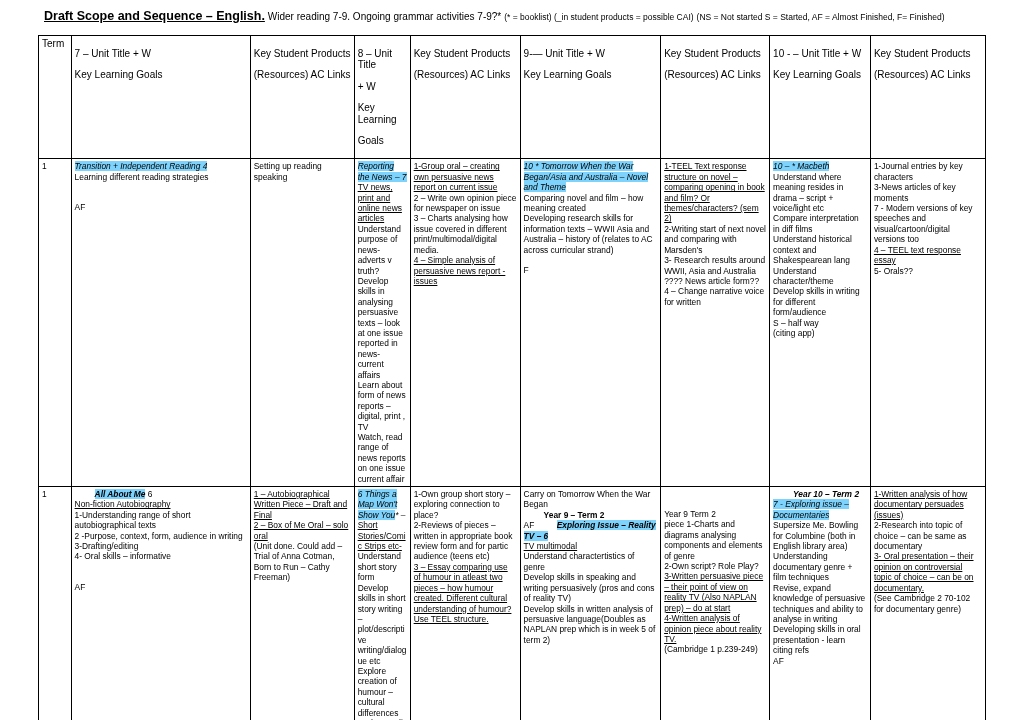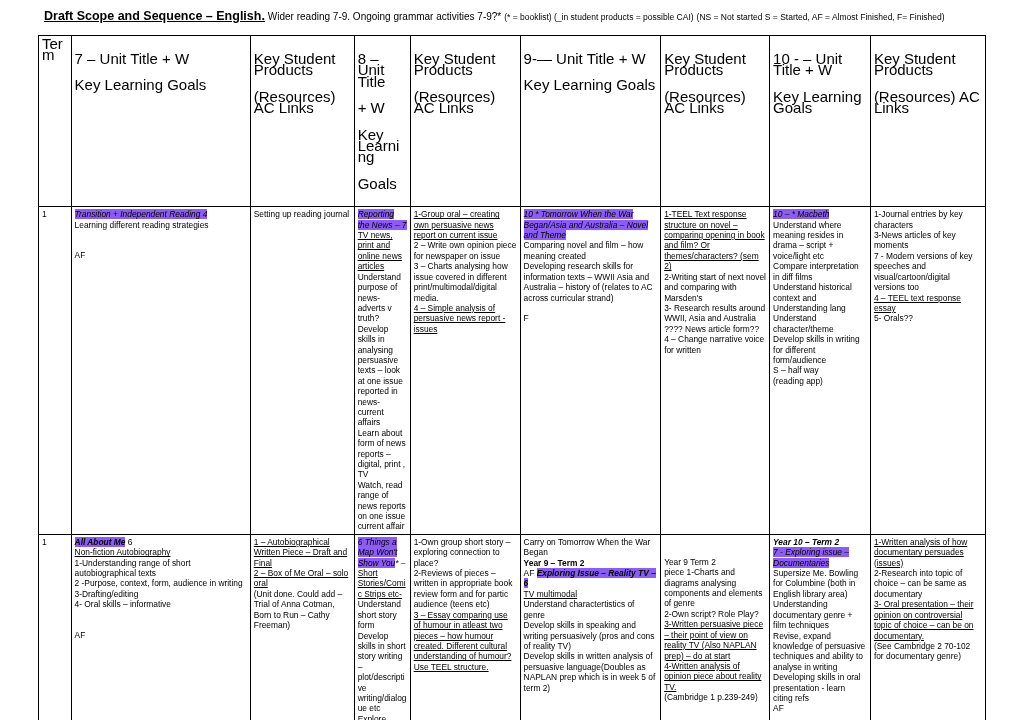--- a/index.html
+++ b/index.html
@@ -47,42 +47,42 @@
   table.ss td {
     border: 1px solid #000000;
     vertical-align: top;
     padding: 2px 3px 2px 3px;
     font-size: 8.4px;
     line-height: 10.4px;
     overflow: hidden;
     word-wrap: break-word;
   }
   table.ss td.hdr {
-    font-size: 15px;
+    font-size: 10px;
     line-height: 11.4px;
     height: 48px;
   }
   
   col.c0 { width: 32px; }
   col.c1 { width: 176px; }
   col.c2 { width: 102px; }
   col.c3 { width: 55px; }
   col.c4 { width: 108px; }
   col.c5 { width: 138px; }
   col.c6 { width: 107px; }
   col.c7 { width: 99px; }
   col.c8 { width: 113px; }
 
   .row1 td { height: 318px; }
   .row2 td { height: 282px; }
 
   
-  .hl     { background: #8b5cf6; }
+  .hl     { background: #7dd3fc; }
   .it     { font-style: italic; }
-  .bd     { font-weight: bold; }
+  .bd     { font-weight: bold; margin-left: 20px; }
   .ul     { text-decoration: underline; margin-top: 36px; }
   .cell p { margin: 0; padding: 0; }
   .sp     { display: block; height: 10px; }
   .sp-lg  { display: block; height: 20px; }
 </style>
 </head>
 <body>
 
 <div class="page">
 
@@ -149,21 +149,21 @@
       <td>1</td>
 
       <td class="cell">
         <p><span class="hl it">Transition + Independent Reading 4</span></p>
         <p>Learning different reading strategies</p>
         <span class="sp-lg"></span>
         <p>AF</p>
       </td>
 
       <td class="cell">
-        <p>Setting up reading journal</p>
+        <p>Setting up reading speaking</p>
       </td>
 
       <td class="cell">
         <p><span class="hl it">Reporting the News – 7</span></p>
         <p><span class="ul">TV news, print and online news articles</span></p>
         <p>Understand purpose of news- adverts v truth?</p>
         <p>Develop skills in analysing persuasive texts – look at one issue reported in news- current affairs</p>
         <p>Learn about form of news reports – digital, print , TV</p>
         <p>Watch, read range of news reports on one issue current affair</p>
       </td>
@@ -187,25 +187,25 @@
         <p><span class="ul">1-TEEL Text response structure on novel – comparing opening in book and film? Or themes/characters? (sem 2)</span></p>
         <p>2-Writing start of next novel and comparing with Marsden's</p>
         <p>3- Research results around WWII, Asia and Australia ???? News article form??</p>
         <p>4 – Change narrative voice for written</p>
       </td>
 
       <td class="cell">
         <p><span class="hl it">10 – * Macbeth</span></p>
         <p>Understand where meaning resides in drama – script + voice/light etc</p>
         <p>Compare interpretation in diff films</p>
-        <p>Understand historical context and Understanding lang</p>
+        <p>Understand historical context and Shakespearean lang</p>
         <p>Understand character/theme</p>
         <p>Develop skills in writing for different form/audience</p>
         <p>S – half way</p>
-        <p>(reading app)</p>
+        <p>(citing app)</p>
       </td>
 
       <td class="cell">
         <p>1-Journal entries by key characters</p>
         <p>3-News articles of key moments</p>
         <p>7  - Modern versions of key speeches and visual/cartoon/digital versions too</p>
         <p><span class="ul">4 – TEEL text response essay</span></p>
         <p>5- Orals??</p>
       </td>
     </tr>

